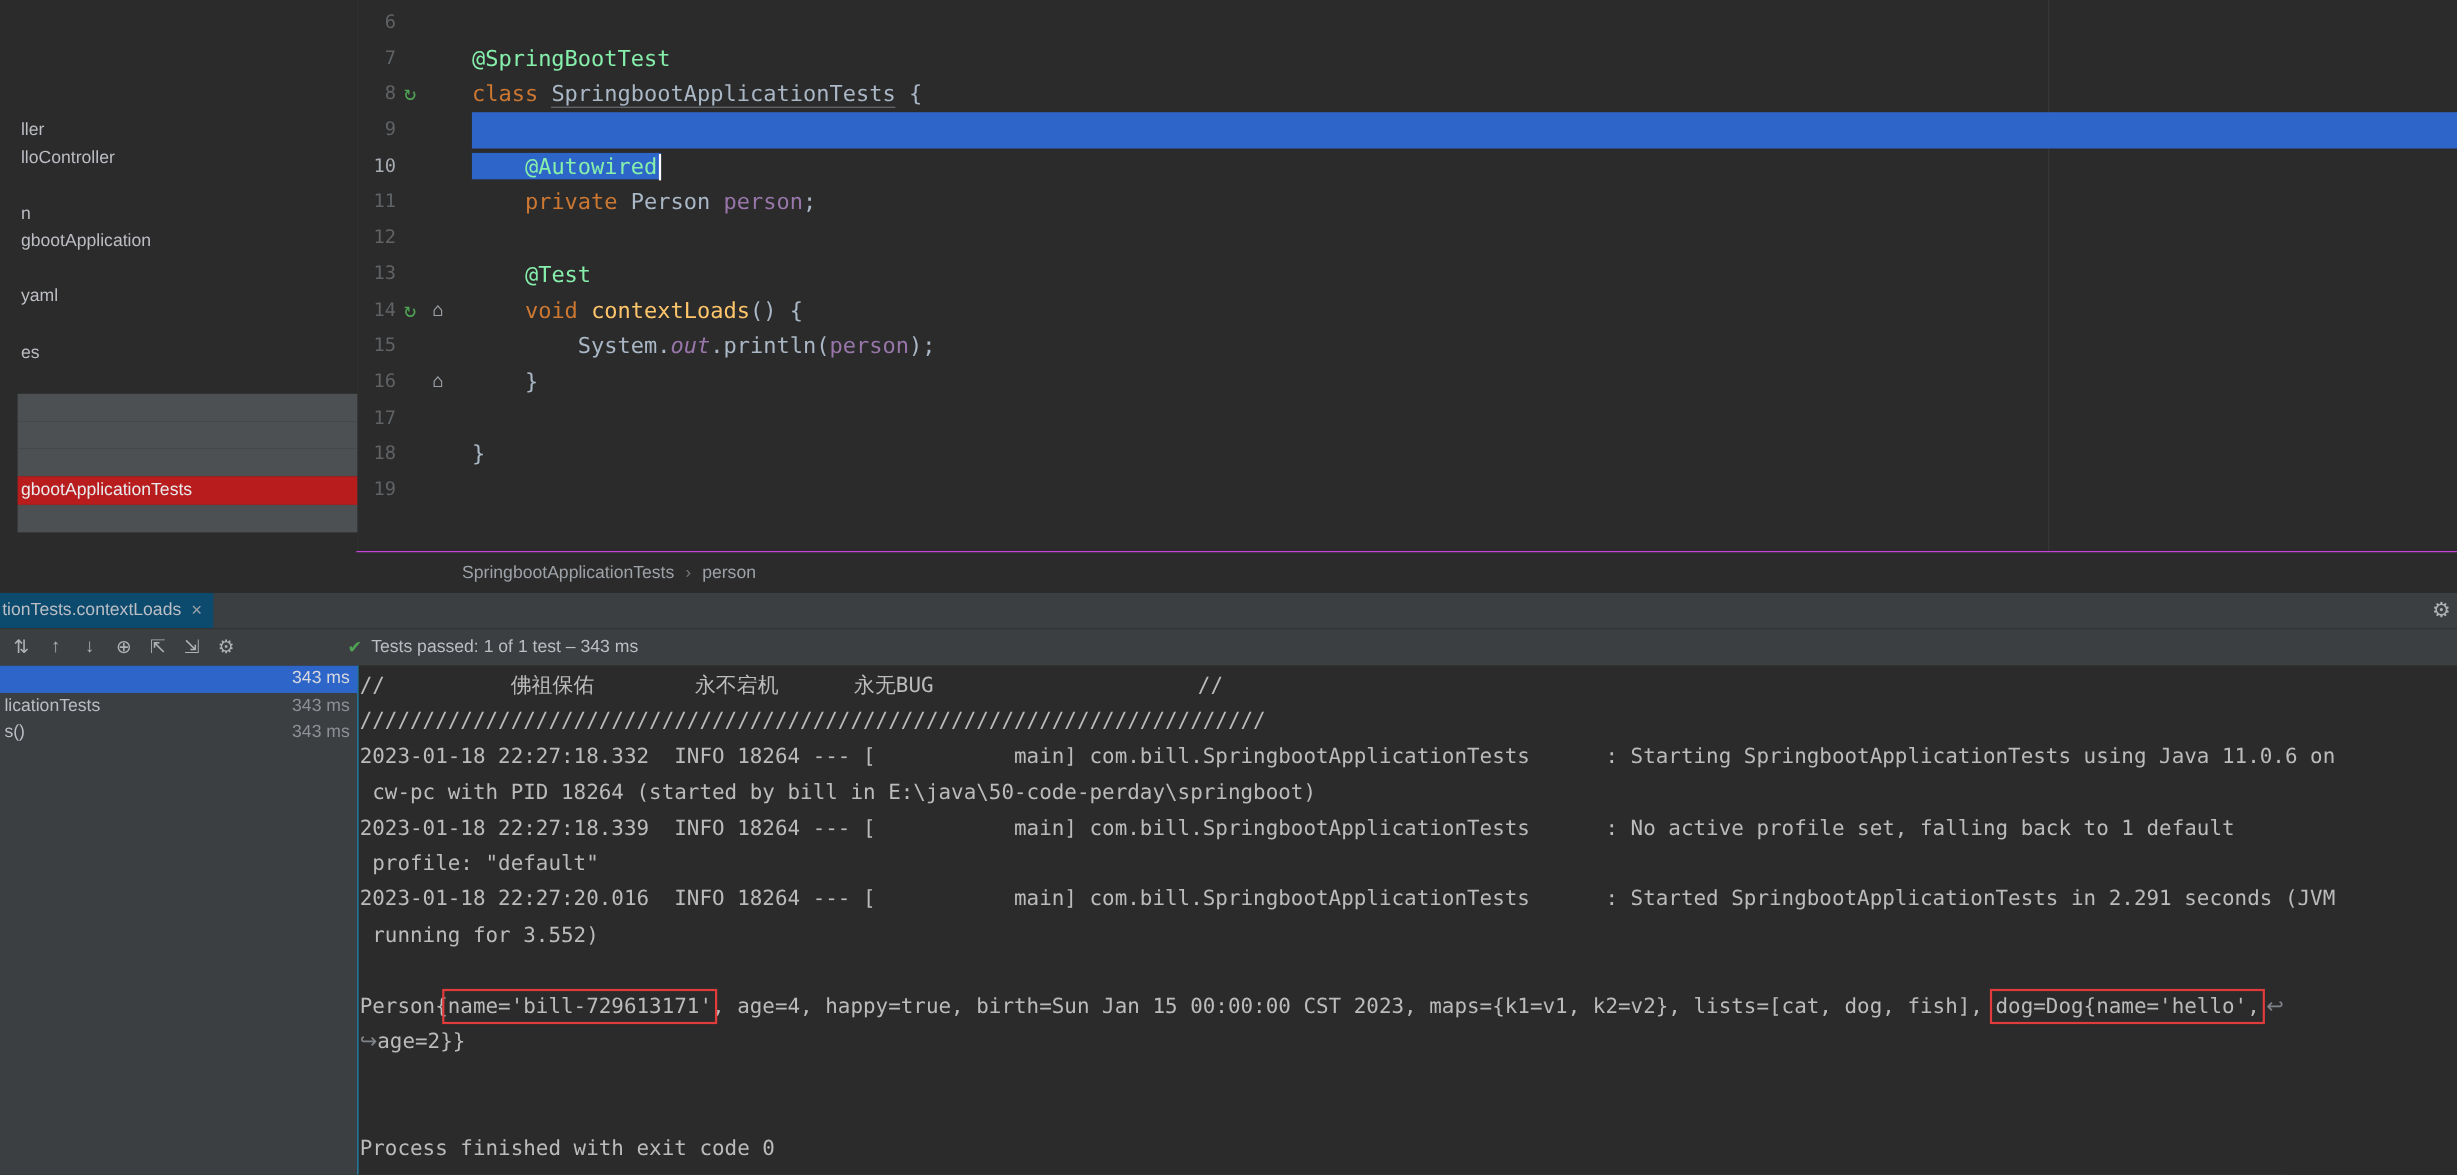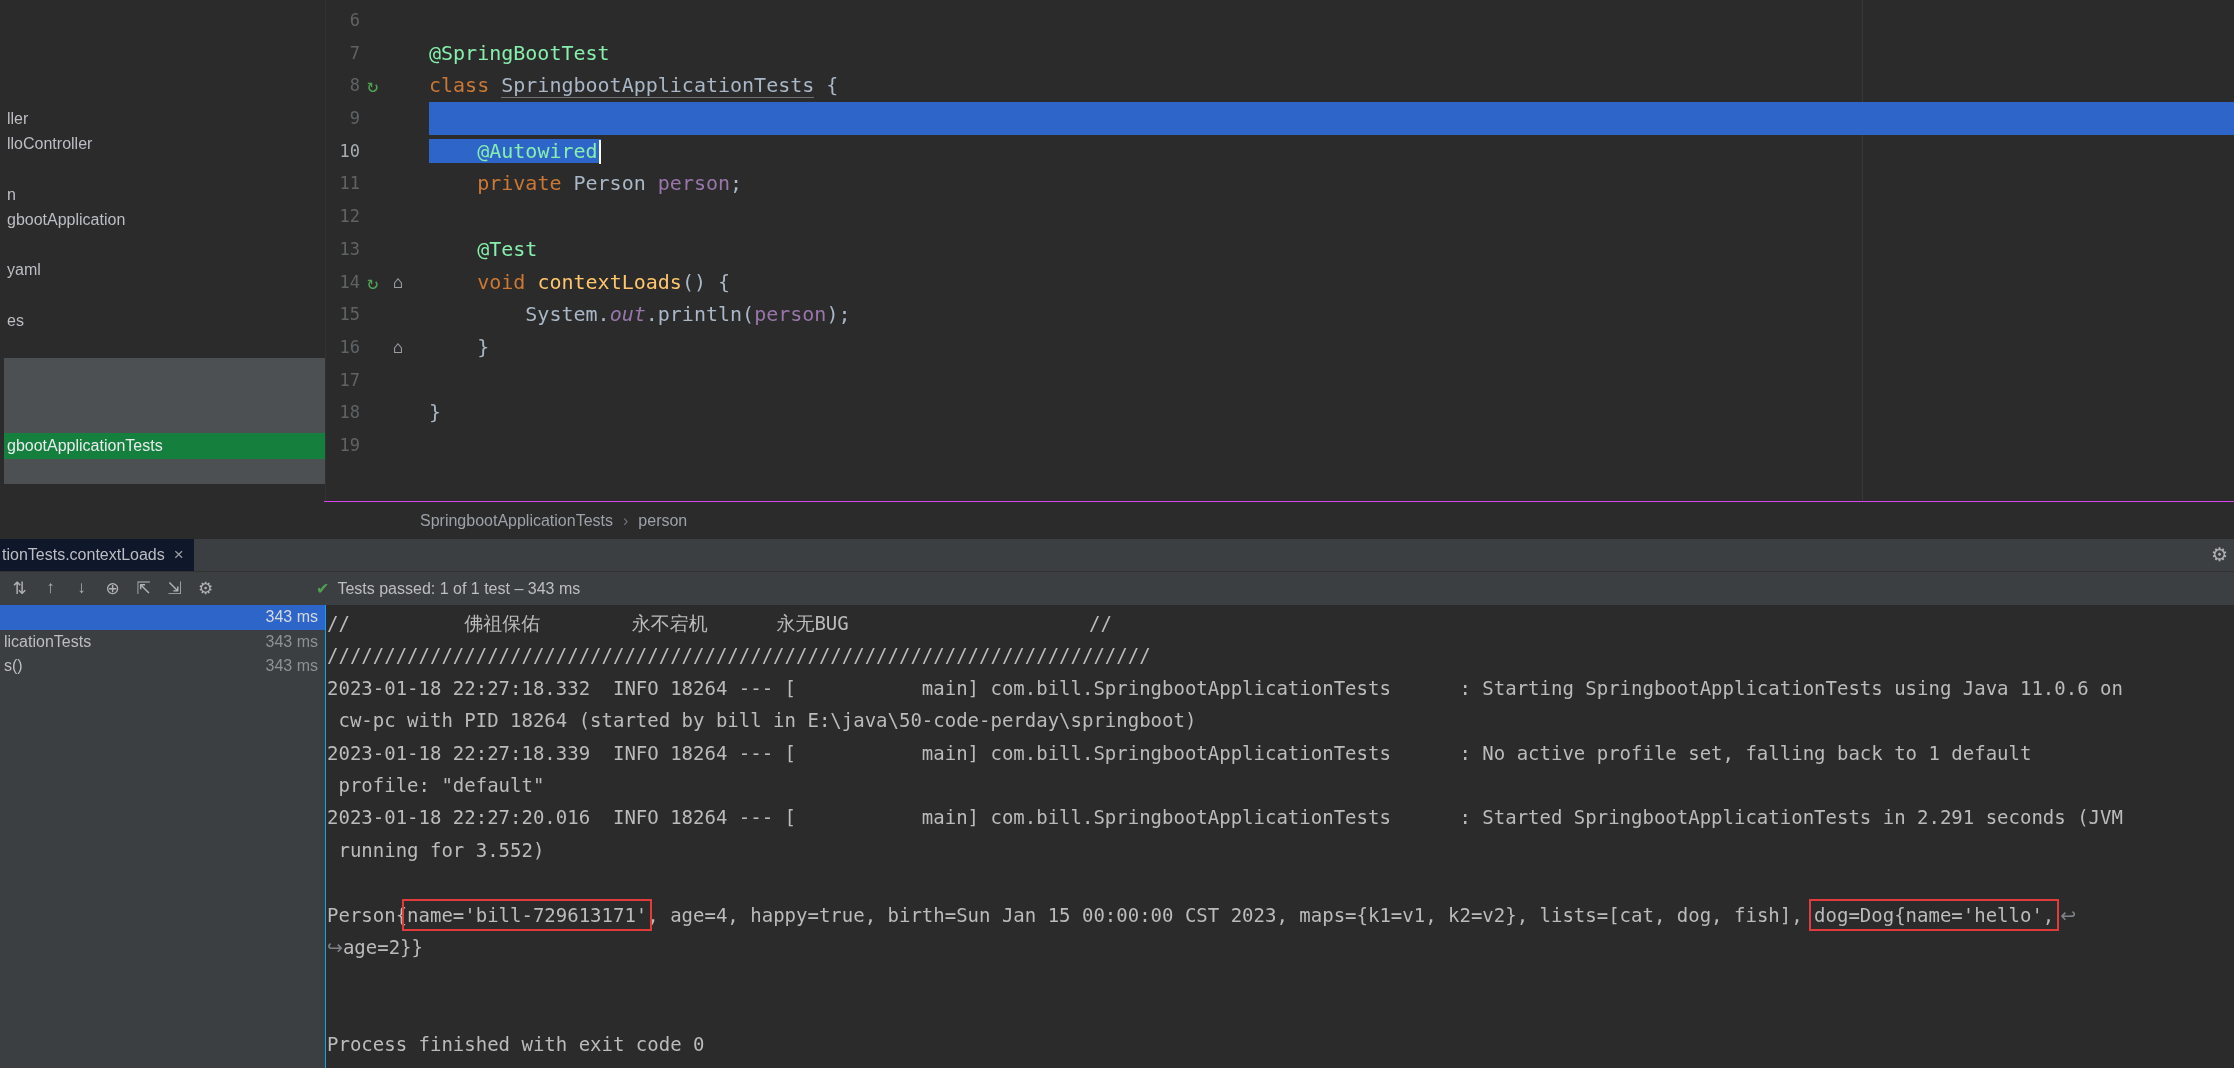--- a/index.html
+++ b/index.html
@@ -3,25 +3,25 @@
 <meta charset="utf-8">
 <style>
   html,body{margin:0;padding:0;}
   body{width:2234px;height:1068px;background:#2b2b2b;overflow:hidden;
        font-family:"Liberation Sans",sans-serif;-webkit-font-smoothing:antialiased;}
   #ide{position:relative;width:2234px;height:1068px;}
 
   
   #project-panel{position:absolute;left:0;top:0;width:325px;height:539px;
     background:#2b2b2b;border-right:1px solid #323232;overflow:hidden;}
-  #ptree-rows{position:absolute;top:106px;left:4px;right:0;}
+  #ptree-rows{position:absolute;top:106px;left:16px;right:0;}
   .ptree-row{height:25.2px;line-height:25.2px;font-size:16px;color:#bcbec4;
     white-space:nowrap;padding-left:3px;overflow:hidden;}
   .ptree-row.hover{background:#4c5053;}
-  .ptree-row.selected{background:#15803d;color:#e8eaee;}
+  .ptree-row.selected{background:#b91c1c;color:#e8eaee;}
 
   
   #editor{position:absolute;left:326px;top:0;right:0;height:501px;background:#2b2b2b;overflow:hidden;}
   #margin-guide{position:absolute;left:1536px;top:0;height:501px;width:1px;background:#383838;}
   #code-lines{position:absolute;top:4px;left:0;right:0;}
   .code-line{display:flex;height:32.7px;font-family:"DejaVu Sans Mono",monospace;font-size:20px;}
   .ln{width:34px;flex:none;text-align:right;color:#606366;font-size:17px;line-height:32.7px;}
   .ln.active{color:#a8adb4;}
   .gut{width:62px;flex:none;display:flex;line-height:32.7px;padding-left:7px;}
   .gicon.slot{width:26px;display:inline-block;text-align:left;}
@@ -39,21 +39,21 @@
   .tok.method{color:#ffc66b;}
   .caret{display:inline-block;width:2px;height:24px;background:#ffffff;vertical-align:middle;margin-left:1px;}
 
   #breadcrumb-bar{position:absolute;left:324px;top:501px;right:0;height:37px;background:#2b2b2b;
     border-top:1px solid #d946ef;line-height:37px;padding-left:96px;font-size:16px;color:#9da1a8;white-space:nowrap;}
   .bc-sep{color:#707479;margin:0 10px;}
 
   
   #run-panel{position:absolute;left:0;top:539px;right:0;bottom:0;background:#3c3f41;}
   #tabstrip{position:relative;height:32px;border-bottom:1px solid #323232;display:flex;align-items:center;}
-  #run-tab{display:flex;align-items:center;height:100%;padding:0 10px 0 2px;color:#bcbec4;font-size:16px;background:#0f172a;}
+  #run-tab{display:flex;align-items:center;height:100%;padding:0 10px 0 2px;color:#bcbec4;font-size:16px;background:#0c4a6e;}
   #tab-close{margin-left:9px;color:#9aa0a6;font-size:17px;cursor:default;}
   #panel-gear{position:absolute;right:6px;top:4px;color:#afb1b3;font-size:19px;}
 
   #run-toolbar{position:relative;height:33px;border-bottom:1px solid #323232;display:flex;align-items:center;padding-left:4px;}
   .tbicon{width:31px;text-align:center;color:#afb1b3;font-size:17px;}
   #test-status{position:absolute;left:316px;top:0;height:33px;display:flex;align-items:center;font-size:16px;color:#bcbec4;}
   #status-check{color:#4fa254;font-size:16px;margin-right:8px;}
 
   #run-split{position:absolute;top:66px;left:0;right:0;bottom:0;}
   #test-tree{position:absolute;left:0;top:0;width:325px;bottom:0;background:#3c3f41;border-right:1px solid #0ea5e9;overflow:hidden;}

